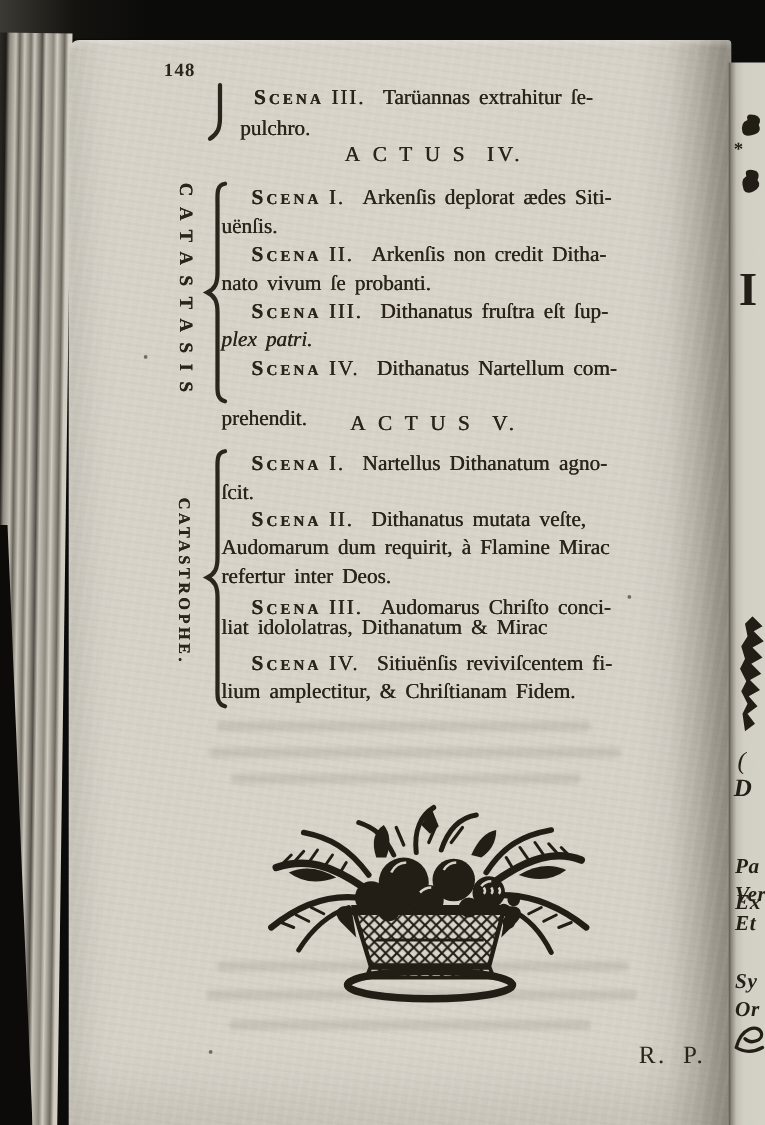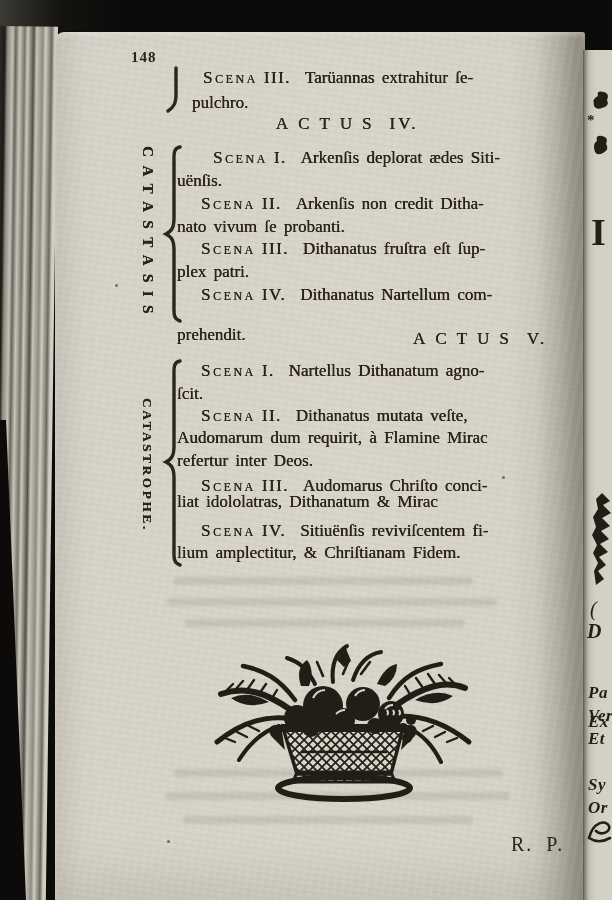--- a/index.html
+++ b/index.html
@@ -24,21 +24,21 @@
             background:linear-gradient(90deg,#ccc8be 0,#d6d2c8 28px,#d8d4ca 300px,#d6d2c8 455px,
                        #cdc9bf 480px,#b5b0a5 503px,#99948a 520px,#8e897e 530px);
             box-shadow:inset 0 3px 4px rgba(255,255,255,.28), inset 0 -25px 40px rgba(120,114,103,.18);}
   .main-page::before{content:"";position:absolute;inset:0;pointer-events:none;
             background:repeating-linear-gradient(8deg,rgba(96,90,79,.035) 0 2px,transparent 2px 6px),
                        repeating-linear-gradient(-81deg,rgba(255,255,255,.05) 0 3px,transparent 3px 8px);}
   .abs{position:absolute;}
   .pagenum{font-size:15px;font-weight:bold;letter-spacing:1px;}
   .bodyline{font-size:17px;line-height:20px;white-space:nowrap;word-spacing:3px;
             text-shadow:.35px 0 0 currentColor;}
-  .scena{font-variant:small-caps;letter-spacing:2.5px;margin-right:6px;}
+  .scena{font-variant:small-caps;letter-spacing:2.5px;margin-right:6px;font-weight:bold;}
   .numeral{letter-spacing:1.5px;margin-right:14px;}
   .heading{font-size:17px;white-space:nowrap;text-align:center;width:400px;
            text-shadow:.4px 0 0 currentColor;}
   .heading .hw{letter-spacing:10px;}
   .heading .hn{letter-spacing:3px;margin-left:8px;}
   .vlabel{font-weight:bold;white-space:nowrap;transform:rotate(90deg);transform-origin:0 0;
           text-shadow:.3px 0 0 currentColor;}
   .vlabel.cs{font-size:15px;letter-spacing:8.5px;}
   .vlabel.ct{font-size:13px;letter-spacing:2.8px;}
   .brace{stroke:#2b261d;stroke-width:3.4;fill:none;stroke-linecap:round;}
@@ -79,41 +79,41 @@
 
     <div class="abs heading" style="left:92px;top:82px;">
       <span class="hw">ACTUS</span><span class="hn">IV.</span>
     </div>
 
     <div class="abs vlabel cs" style="left:101px;top:114px;">CATASTASIS</div>
     <svg class="abs" style="left:106px;top:112px;" width="24" height="180" viewBox="0 0 24 180">
       <path class="brace" d="M19 3 C12 4 13 11 13 19 L13 74 C13 83 11 87 5 90 C11 93 13 97 13 106 L13 160 C13 169 12 175 19 177"></path>
     </svg>
 
-    <div class="abs bodyline" style="left:146px;top:116px;margin-left:12px;">
+    <div class="abs bodyline" style="left:146px;top:116px;">
       <span class="scena">Scena</span><span class="numeral">I.</span><span>Arkenſis deplorat ædes Siti-</span>
     </div>
     <div class="abs bodyline" style="left:122px;top:139px;">uënſis.</div>
 
     <div class="abs bodyline" style="left:146px;top:162px;">
       <span class="scena">Scena</span><span class="numeral">II.</span><span>Arkenſis non credit Ditha-</span>
     </div>
     <div class="abs bodyline" style="left:122px;top:185px;">nato vivum ſe probanti.</div>
 
     <div class="abs bodyline" style="left:146px;top:207px;">
       <span class="scena">Scena</span><span class="numeral">III.</span><span>Dithanatus fruſtra eſt ſup-</span>
     </div>
-    <div class="abs bodyline" style="left:122px;top:230px;">plex patri.</div>
+    <div class="abs bodyline" style="left:122px;top:230px;font-style:italic;">plex patri.</div>
 
     <div class="abs bodyline" style="left:146px;top:253px;">
       <span class="scena">Scena</span><span class="numeral">IV.</span><span>Dithanatus Nartellum com-</span>
     </div>
     <div class="abs bodyline" style="left:122px;top:293px;">prehendit.</div>
 
-    <div class="abs heading" style="left:92px;top:297px;text-align:right;">
+    <div class="abs heading" style="left:92px;top:297px;">
       <span class="hw">ACTUS</span><span class="hn">V.</span>
     </div>
 
     <div class="abs vlabel ct" style="left:100px;top:366px;">CATASTROPHE.</div>
     <svg class="abs" style="left:106px;top:326px;" width="24" height="210" viewBox="0 0 24 210">
       <path class="brace" d="M19 3 C12 4 13 11 13 19 L13 88 C13 97 11 101 5 104 C11 107 13 111 13 120 L13 190 C13 199 12 205 19 207"></path>
     </svg>
 
     <div class="abs bodyline" style="left:146px;top:329px;">
       <span class="scena">Scena</span><span class="numeral">I.</span><span>Nartellus Dithanatum agno-</span>

